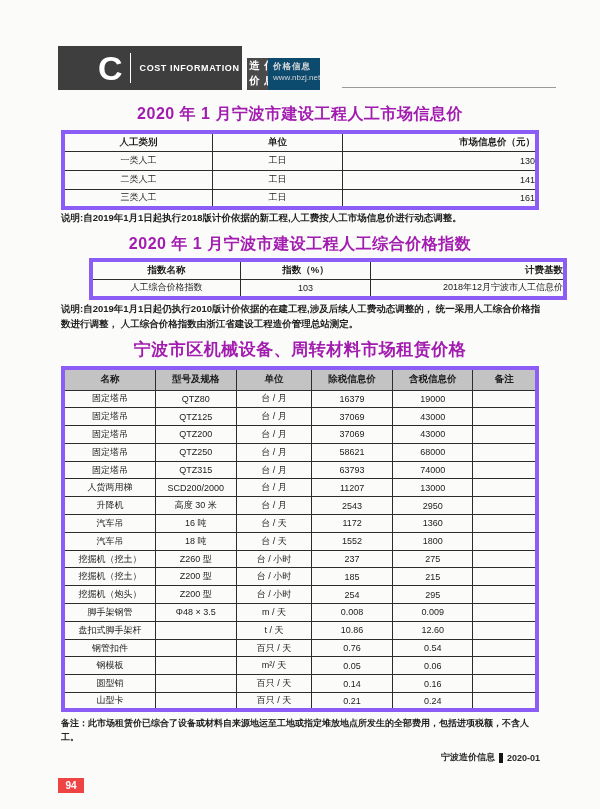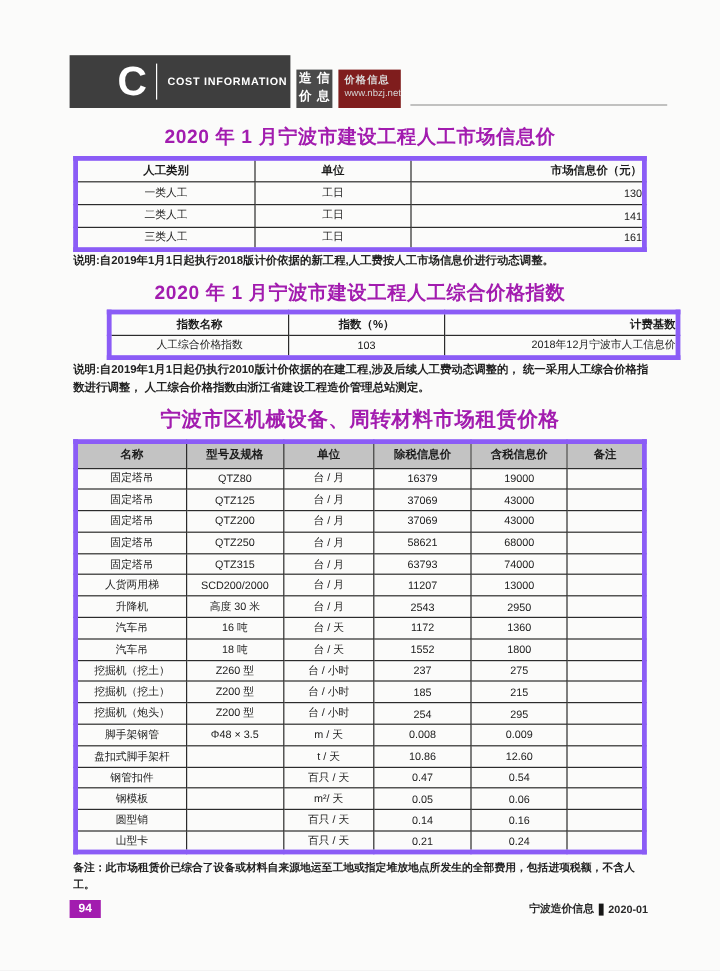--- a/index.html
+++ b/index.html
@@ -17,22 +17,22 @@
   }
   .logo-letter { color:#fff; font-size:34px; font-weight:bold; line-height:1; }
   .logo-divider { width:1px; height:30px; background:#fff; margin:0 9px 0 7px; }
   .logo-text { color:#fff; font-size:9px; font-weight:bold; letter-spacing:0.6px; }
   .badge1 {
     position:absolute; left:247px; top:58px; width:30px; height:32px;
     background:#4a4a4a; color:#fdfdfd; font-size:10.5px; font-weight:bold;
     line-height:15px; text-align:center; display:flex; justify-content:center;
   }
   .badge2 {
-    position:absolute; left:282px; top:58px; width:52px; height:32px;
-    background:#7f1d1d; padding:3px 0 0 5px;
+    position:absolute; left:268px; top:58px; width:52px; height:32px;
+    background:#0c4a6e; padding:3px 0 0 5px;
   }
   .badge2 .b2l1 { color:#dadada; font-size:8.5px; font-weight:bold; letter-spacing:1px; }
   .badge2 .b2l2 { color:#d4d4d4; font-size:8px; }
   .header-rule { position:absolute; left:342px; top:87px; width:214px; height:1px; background:#9a9a9a; }
 
   
   .sec-title {
     position:absolute; left:0; width:600px; text-align:center;
     font-weight:bold; color:#a21caf; letter-spacing:0.5px;
     font-family:"Liberation Sans","DejaVu Sans",sans-serif;
@@ -72,22 +72,22 @@
   .note {
     position:absolute; left:61px; width:480px;
     font-size:9.5px; font-weight:600; color:#222; line-height:1.6;
   }
   #note1 { top:210px; }
   #note2 { top:301px; }
   #note3 { top:716px; font-size:9px; }
 
   
   .page-num {
-    position:absolute; left:58px; top:750px; min-width:26px; height:15px;
-    background:#a21caf; color:#fff; font-size:10px; font-weight:bold;
+    position:absolute; left:58px; top:778px; min-width:26px; height:15px;
+    background:#ef4444; color:#fff; font-size:10px; font-weight:bold;
     display:flex; align-items:center; justify-content:center; padding:0 6px;
   }
   .footer-right {
     position:absolute; right:60px; top:751px; display:flex; align-items:center;
     font-size:9px; font-weight:bold; color:#2a2a2a;
   }
   .footer-bar { display:inline-block; width:4px; height:10px; background:#161616; margin:0 4px; }
 </style>
 </head>
 <body>
@@ -279,21 +279,21 @@
           <td></td>
           <td>t / 天</td>
           <td>10.86</td>
           <td>12.60</td>
           <td></td>
         </tr>
         <tr>
           <td>钢管扣件</td>
           <td></td>
           <td>百只 / 天</td>
-          <td>0.47</td>
+          <td>0.76</td>
           <td>0.54</td>
           <td></td>
         </tr>
         <tr>
           <td>钢模板</td>
           <td></td>
           <td>m²/ 天</td>
           <td>0.05</td>
           <td>0.06</td>
           <td></td>

